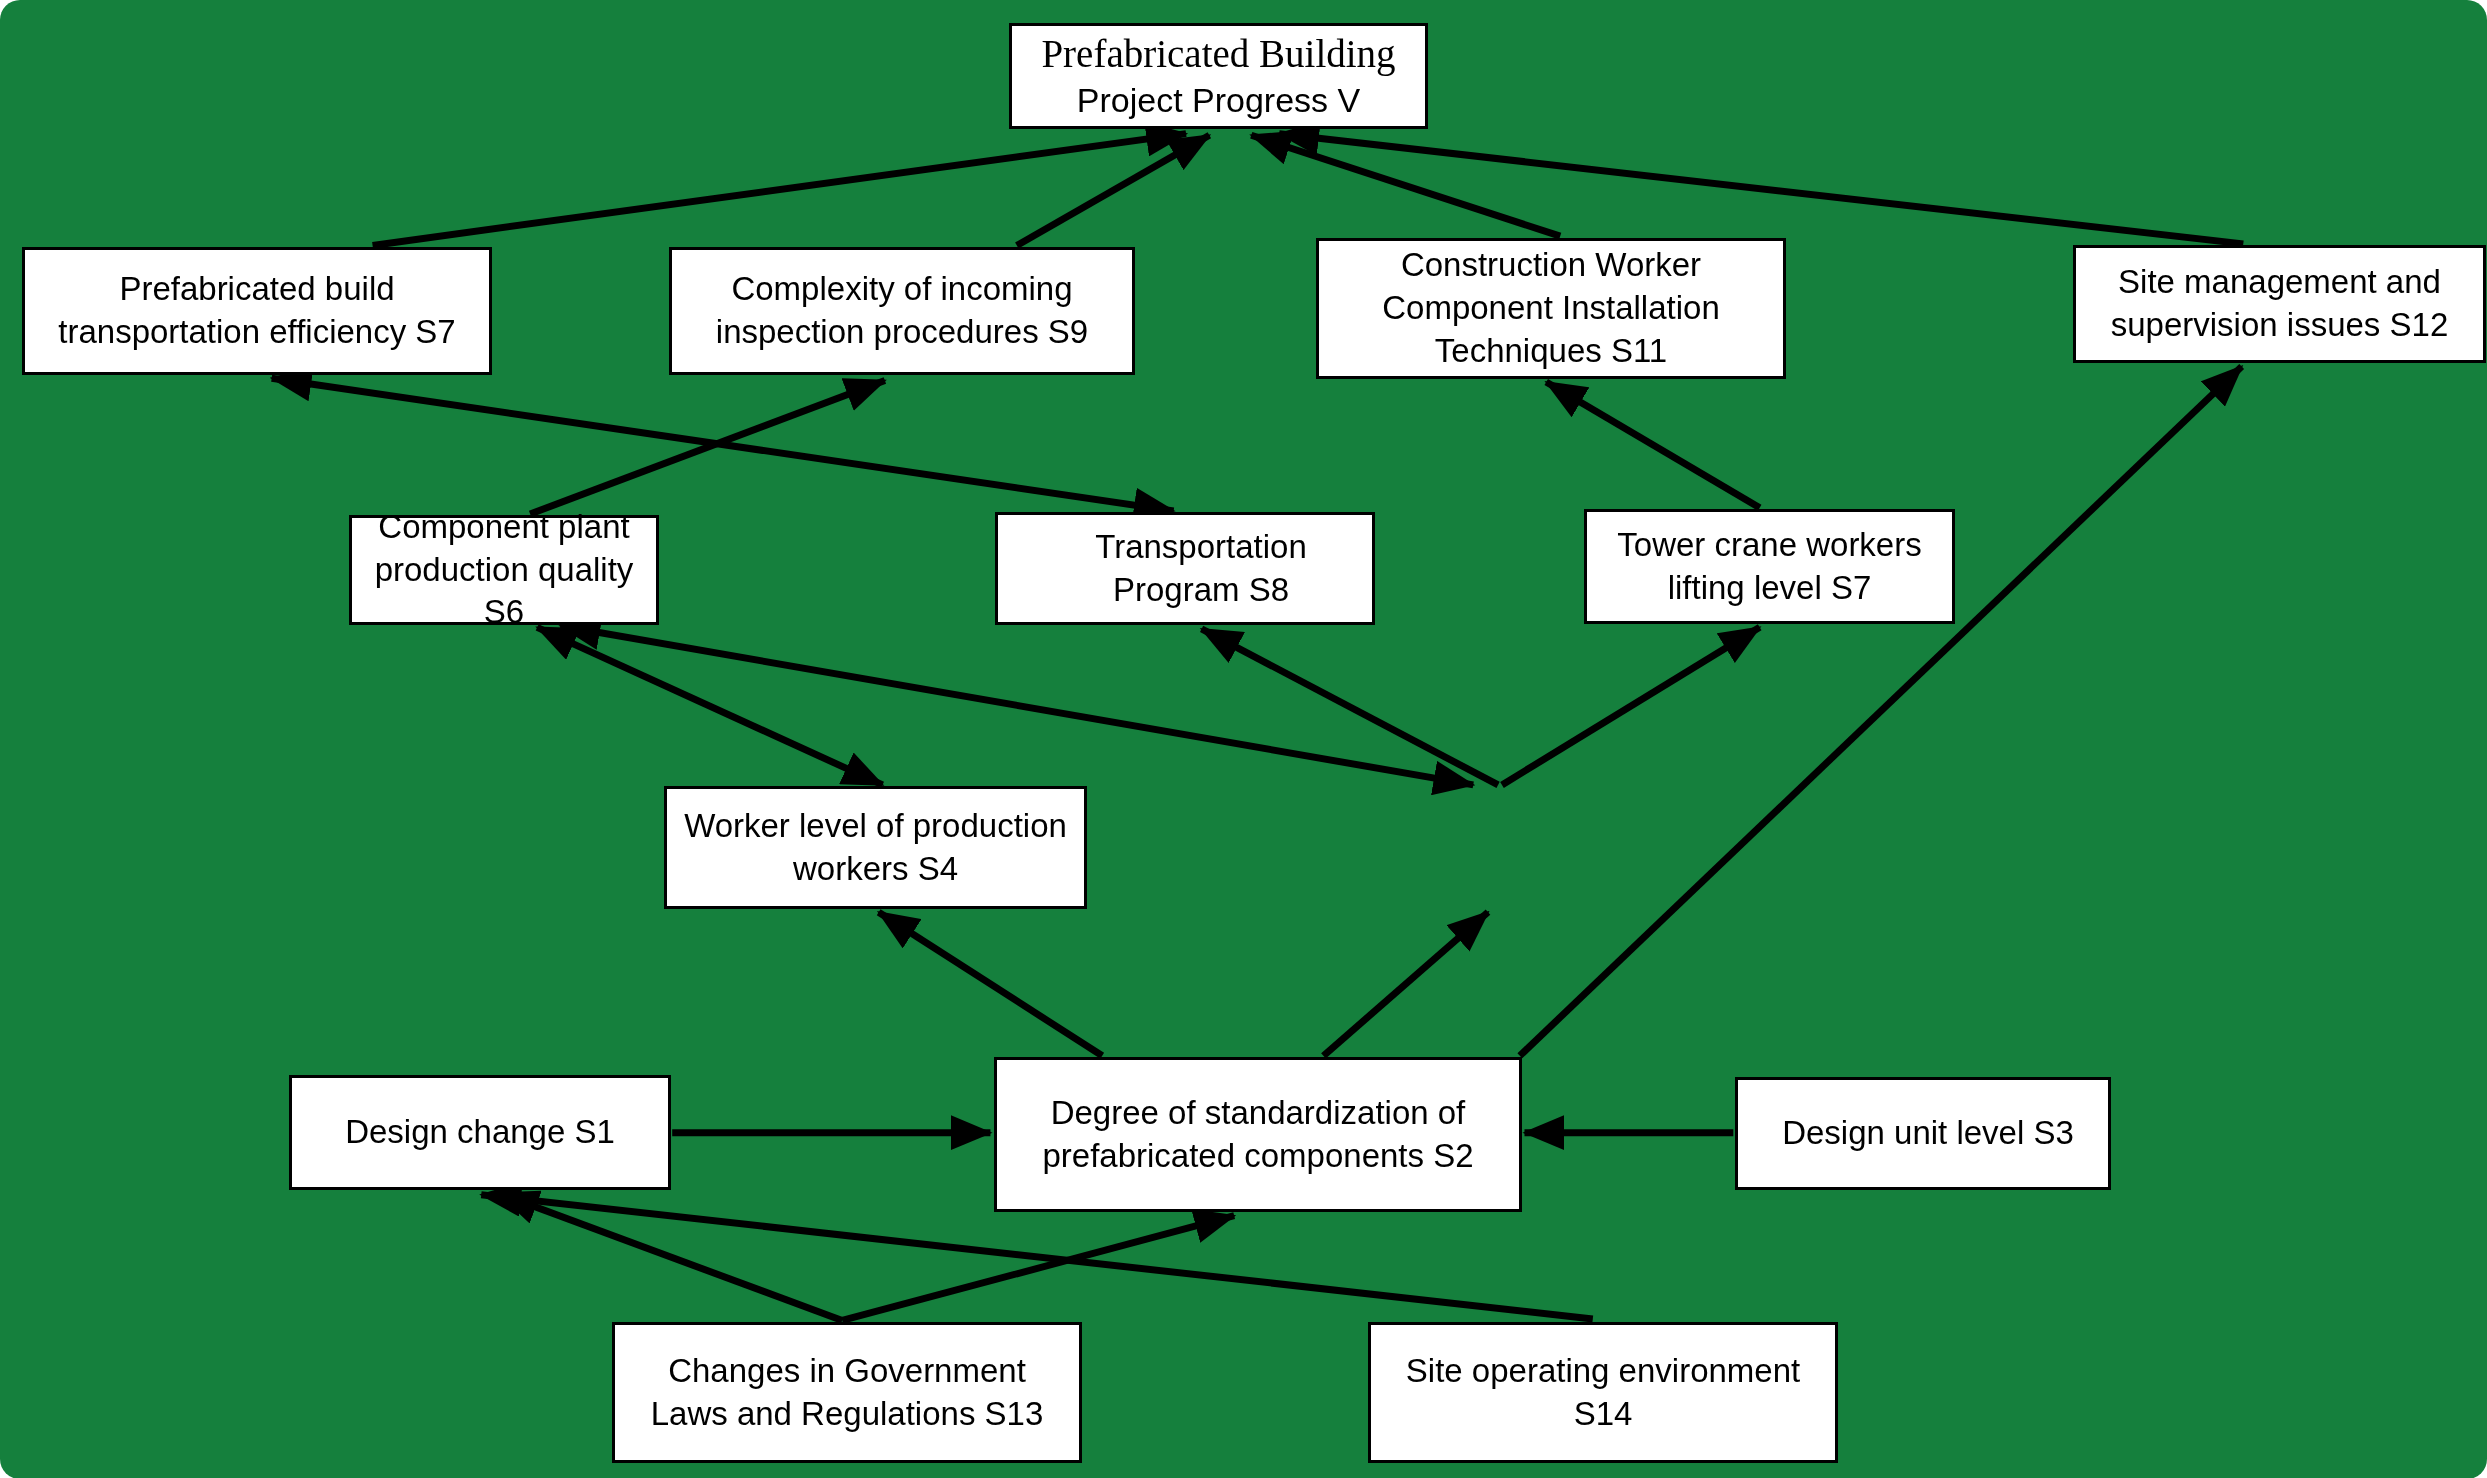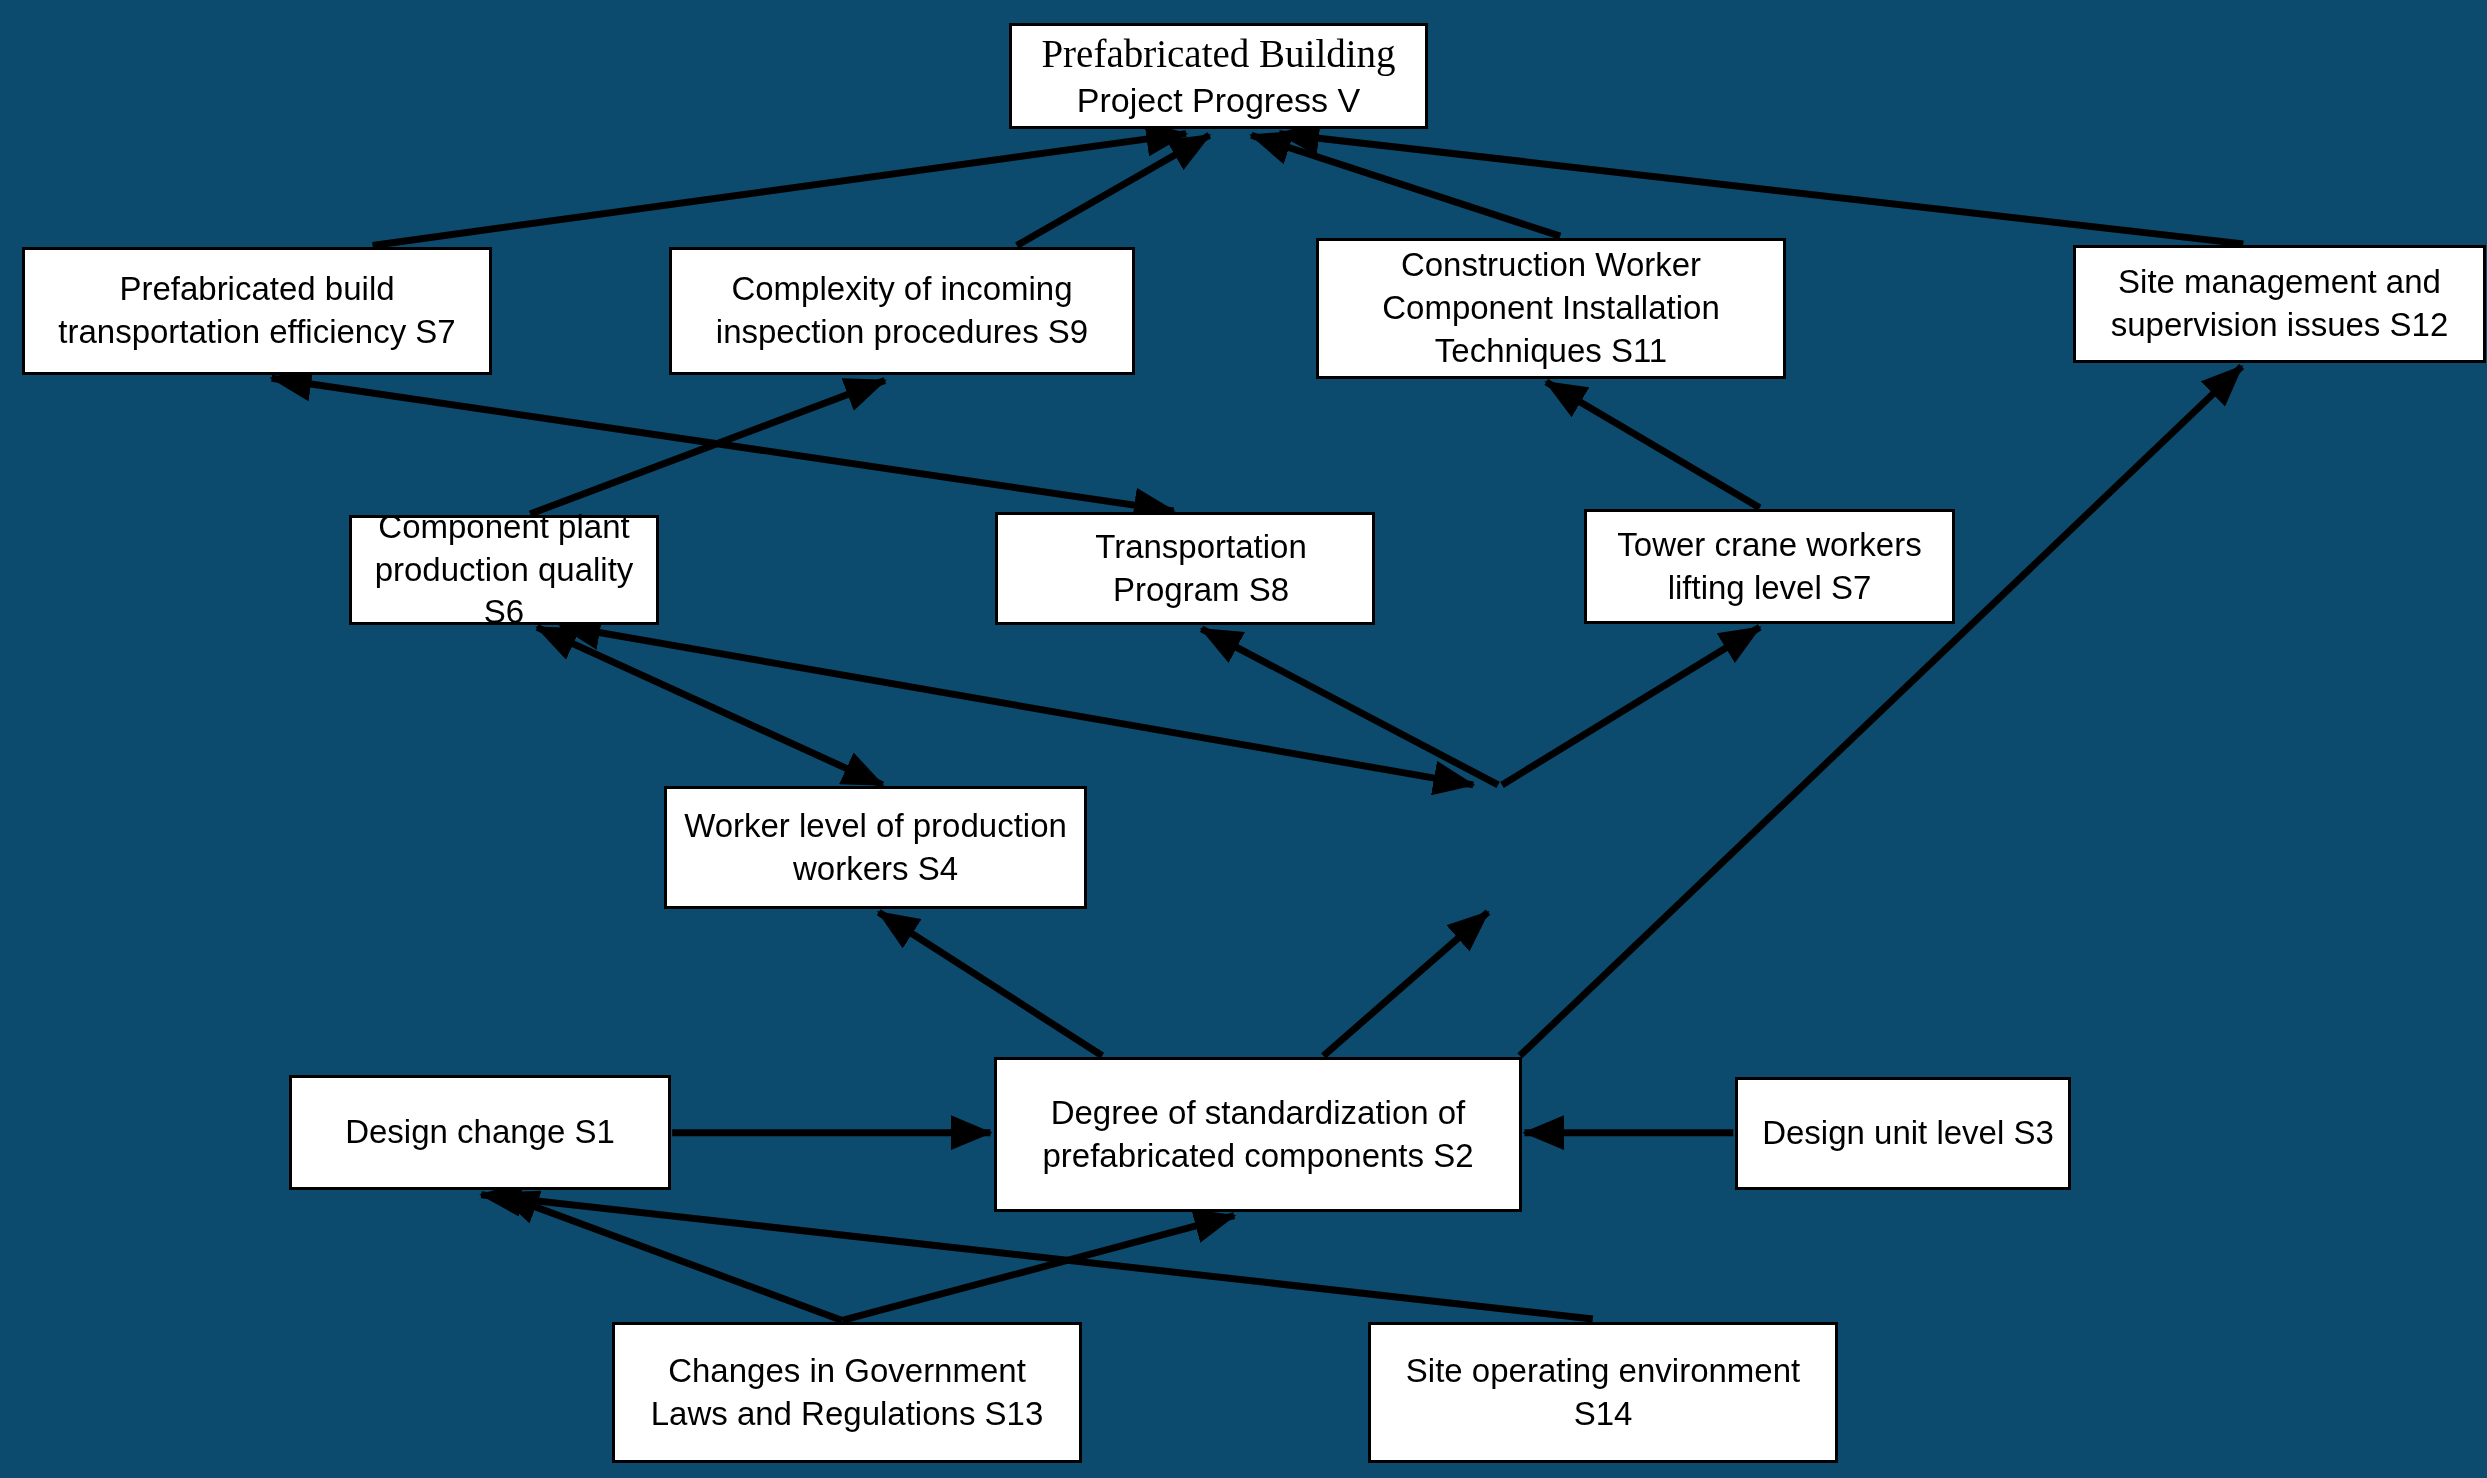--- a/index.html
+++ b/index.html
@@ -1,17 +1,17 @@
 <!DOCTYPE html>
 <html style="font-size:12.4px"><head>
 <meta charset="utf-8">
 <style>
   html,body{margin:0;padding:0;background:#ffffff;}
-  #canvas{position:relative;width:2487px;height:1479px;background:#0c4a6e;overflow:hidden;
-          font-family:"Liberation Sans", sans-serif;}
+  #canvas{position:relative;width:2487px;height:1479px;background:#15803d;overflow:hidden;
+          font-family:"Liberation Sans", sans-serif;border-radius:20px;}
   #edges-layer{position:absolute;left:0;top:0;width:2487px;height:1479px;}
   .node{position:absolute;box-sizing:border-box;border:3.1px solid #000;background:#fff;
         display:flex;align-items:center;justify-content:center;text-align:center;
         color:#000;z-index:2;}
   .node-label{white-space:pre-line;font-size:33px;line-height:1.3;}
   .title-serif{display:block;font-family:"Liberation Serif", serif;font-size:39px;line-height:1.25;}
   .title-sans{display:block;font-family:"Liberation Sans", sans-serif;font-size:34px;line-height:1.25;}
 </style>
 </head>
 <body>
@@ -87,21 +87,21 @@
     <span class="node-label">Worker level of production
 workers S4</span>
   </div>
   <div class="node" style="left: 289px; top: 1075px; width: 382px; height: 115px;">
     <span class="node-label">Design change S1</span>
   </div>
   <div class="node" style="left: 994px; top: 1057px; width: 528px; height: 155px;">
     <span class="node-label">Degree of standardization of
 prefabricated components S2</span>
   </div>
-  <div class="node" style="left: 1735px; top: 1077px; width: 336px; height: 113px; padding-left: 10px;">
+  <div class="node" style="left: 1735px; top: 1077px; width: 376px; height: 113px; padding-left: 10px;">
     <span class="node-label">Design unit level S3</span>
   </div>
   <div class="node" style="left: 612px; top: 1322px; width: 470px; height: 141px;">
     <span class="node-label">Changes in Government
 Laws and Regulations S13</span>
   </div>
   <div class="node" style="left: 1368px; top: 1322px; width: 470px; height: 141px;">
     <span class="node-label">Site operating environment
 S14</span>
   </div>

